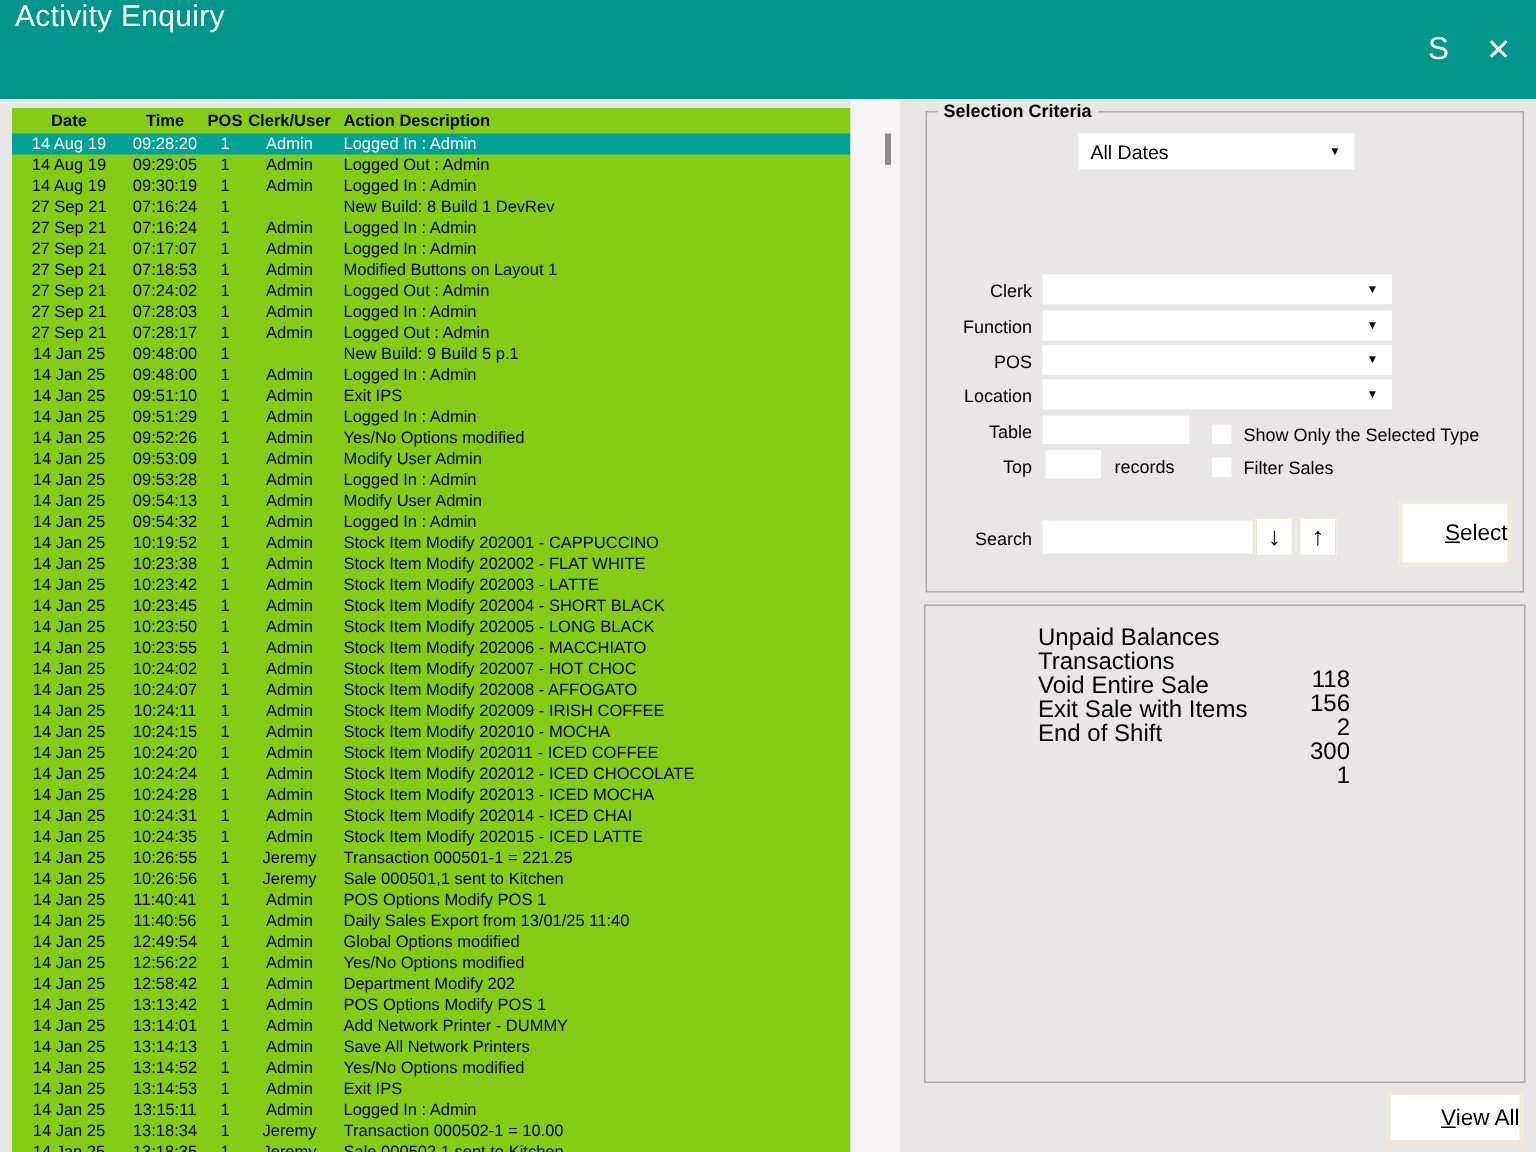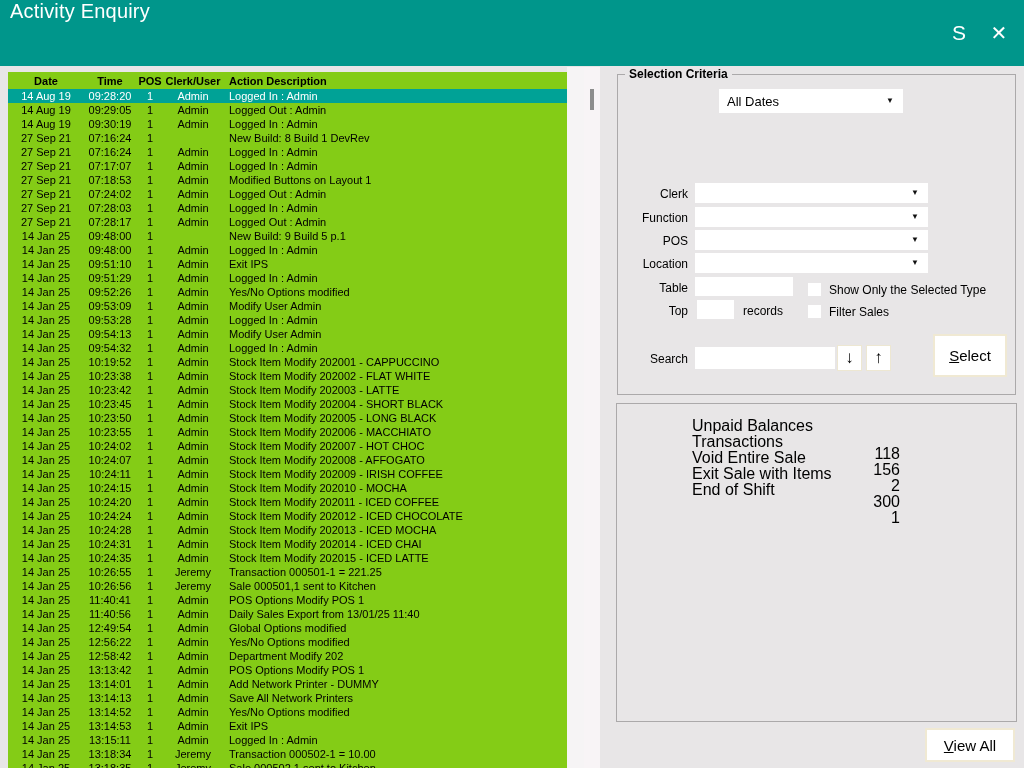--- a/index.html
+++ b/index.html
@@ -119,21 +119,21 @@
     position:absolute; top:345px; width:25px; height:26px;
     background:#fff; border:1px solid #EDE7D2;
     display:flex; align-items:center; justify-content:center;
     font-size:17px; cursor:default;
   }
   .btn-down { left:837px; }
   .btn-up   { left:866px; }
 
   .push-btn {
     position:absolute; background:#fff; border:2px solid #F0E9D3;
-    display:flex; align-items:center; justify-content:center;
+    display:flex; align-items:center; justify-content:flex-end;
     font-size:15px; cursor:default;
   }
   .btn-select  { left:933px; top:334px; width:74px; height:43px; }
   .btn-viewall { left:925px; top:728px; width:90px; height:34px; }
   .push-btn .btn-label { display:block; }
   .push-btn .btn-label::first-letter { text-decoration:underline; }
   .sum-label { position:absolute; left:692px; white-space:nowrap; }
   .sum-value { position:absolute; left:810px; width:90px; text-align:right;margin-top:28px; }
 </style>
 </head>

